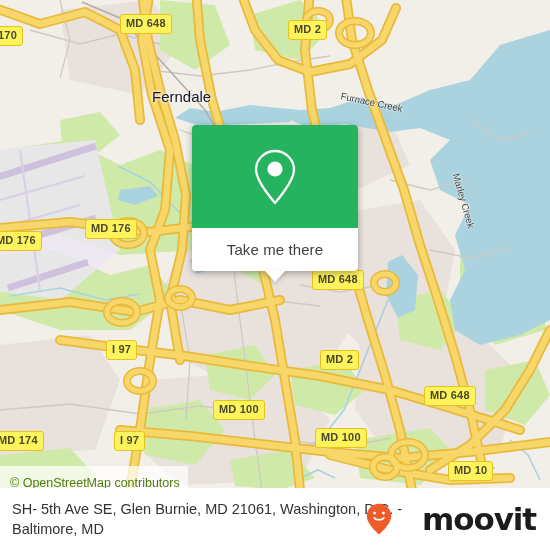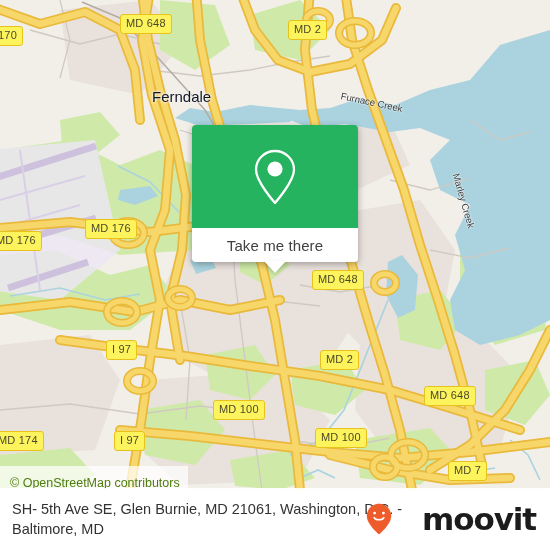--- a/index.html
+++ b/index.html
@@ -18,21 +18,21 @@
   .map svg{position:absolute;left:0;top:0;}
 
   
   .shield{
     position:absolute;
     background:#fdf35d;
     border:1.6px solid #e8c21c;
     border-radius:3px;
     color:#4a4a2a;
     font-size:11px;
-    font-weight:normal;
+    font-weight:bold;
     line-height:1;
     padding:3px 5px 4px 5px;
     white-space:nowrap;
     letter-spacing:.2px;
     text-shadow:0 0 2px #fdf35d;
   }
 
   
   .place-label{
     position:absolute;
@@ -57,21 +57,21 @@
     overflow:visible;
     z-index:40;
   }
   .callout-top{
     background:#25b35f;
     height:103px;border-radius:4px 4px 0 0;
     display:flex;align-items:center;justify-content:center;
   }
   .callout-bottom{
     background:#ffffff;
-    height:34px;border-radius:0 0 4px 4px;
+    height:43px;border-radius:0 0 4px 4px;
     display:flex;align-items:center;justify-content:center;
     position:relative;
   }
   .callout-label{
     color:#414141;font-size:15px;letter-spacing:.1px;
   }
   .callout-tail{
     position:absolute;left:50%;bottom:-11px;margin-left:-11px;
     width:0;height:0;
     border-left:11px solid transparent;
@@ -283,21 +283,21 @@
     <div class="shield" style="left:85px;top:219px;">MD 176</div>
     <div class="shield" style="left:-10px;top:231px;">MD 176</div>
     <div class="shield" style="left:106px;top:340px;">I 97</div>
     <div class="shield" style="left:114px;top:431px;">I 97</div>
     <div class="shield" style="left:-8px;top:431px;">MD 174</div>
     <div class="shield" style="left:312px;top:270px;">MD 648</div>
     <div class="shield" style="left:320px;top:350px;">MD 2</div>
     <div class="shield" style="left:424px;top:386px;">MD 648</div>
     <div class="shield" style="left:213px;top:400px;">MD 100</div>
     <div class="shield" style="left:315px;top:428px;">MD 100</div>
-    <div class="shield" style="left:448px;top:461px;">MD 7</div>
+    <div class="shield" style="left:448px;top:461px;">MD 10</div>
 
   </div>
 
   <div class="callout">
     <div class="callout-top">
       <svg width="46" height="58" viewBox="0 0 46 58">
         <path d="M23 3 C12.5 3 4 11.4 4 21.7 C4 33.5 23 55 23 55 C23 55 42 33.5 42 21.7 C42 11.4 33.5 3 23 3 Z" fill="none" stroke="#ffffff" stroke-width="2.3" stroke-linejoin="round"></path>
         <circle cx="23" cy="21" r="7.6" fill="#ffffff"></circle>
       </svg>
     </div>

